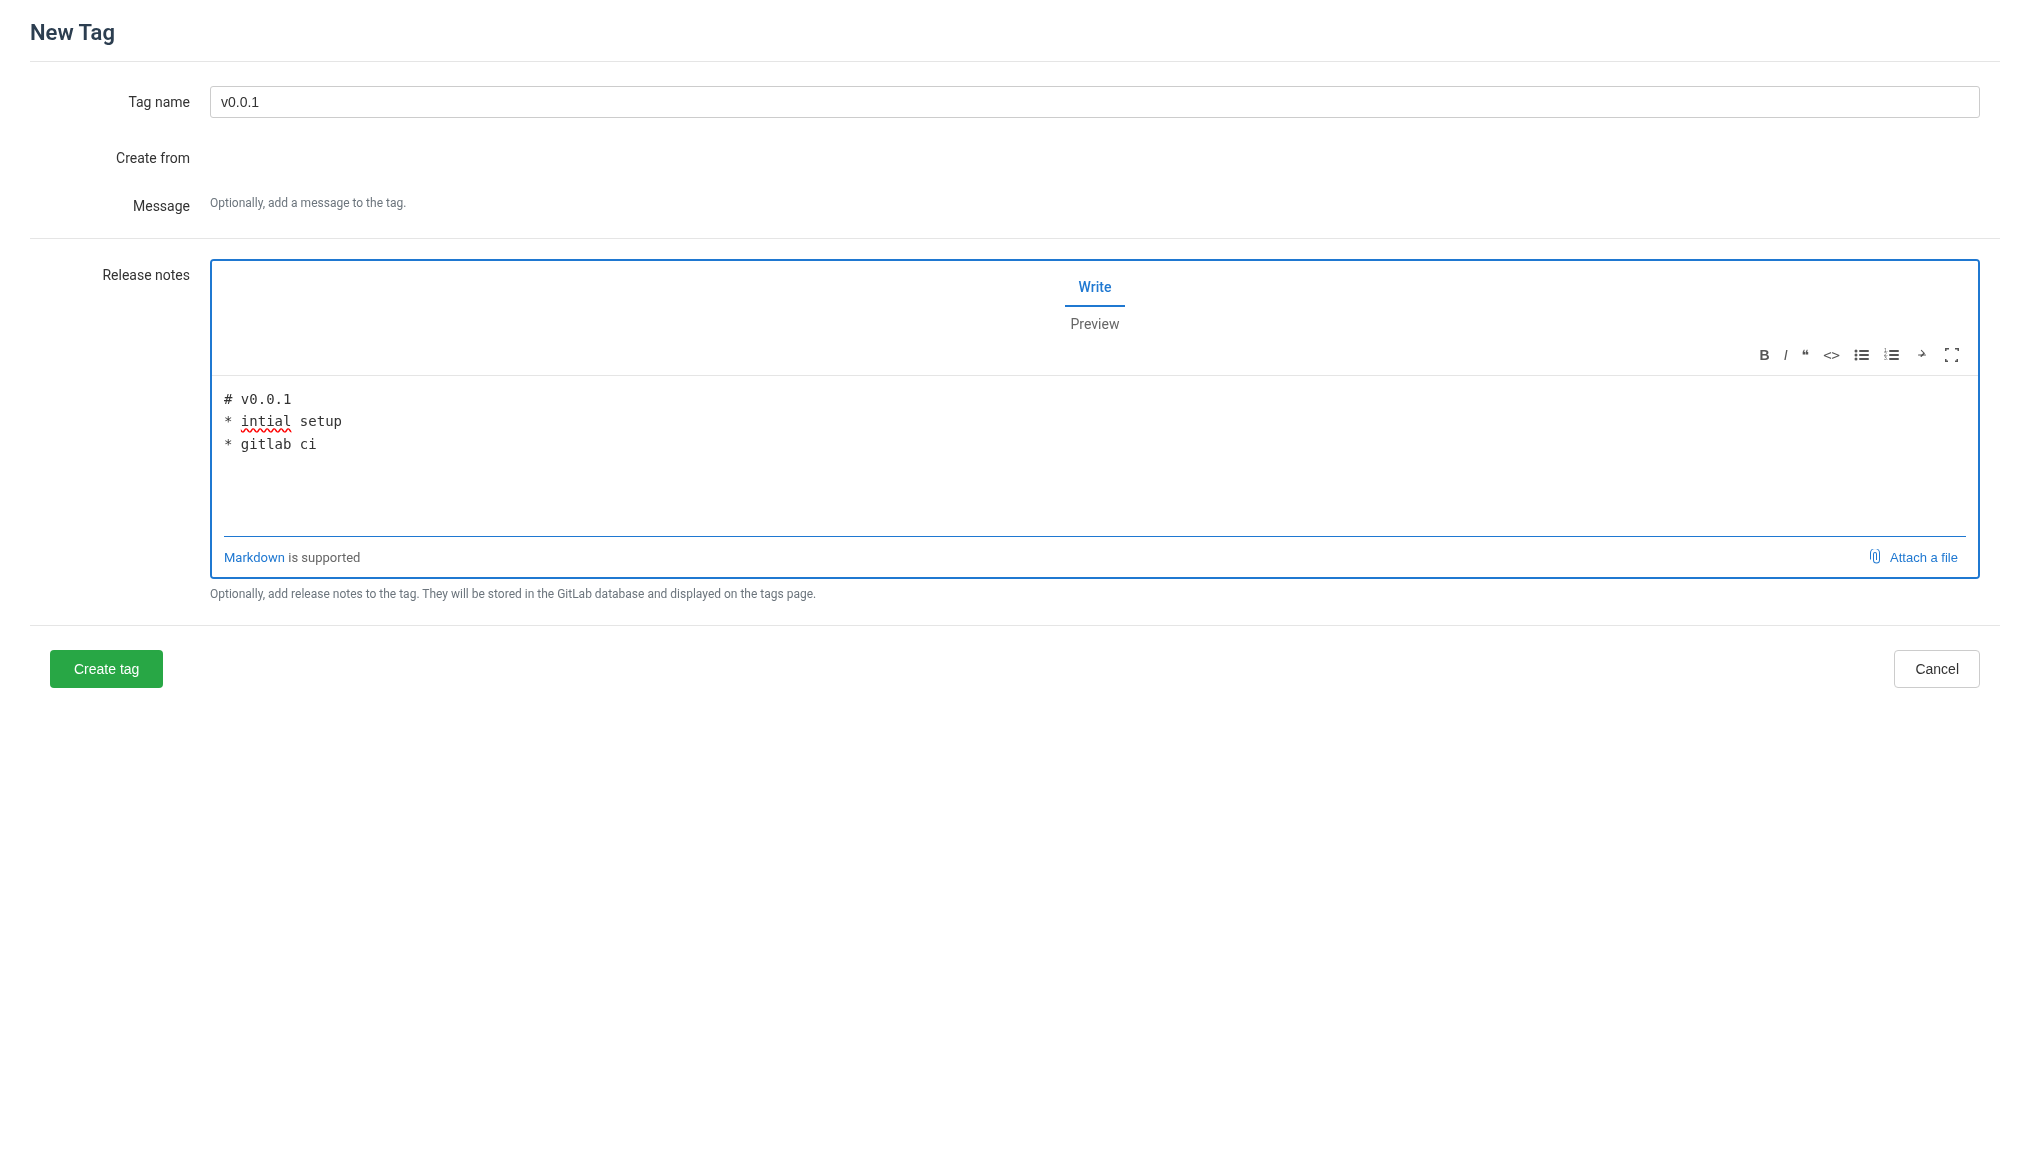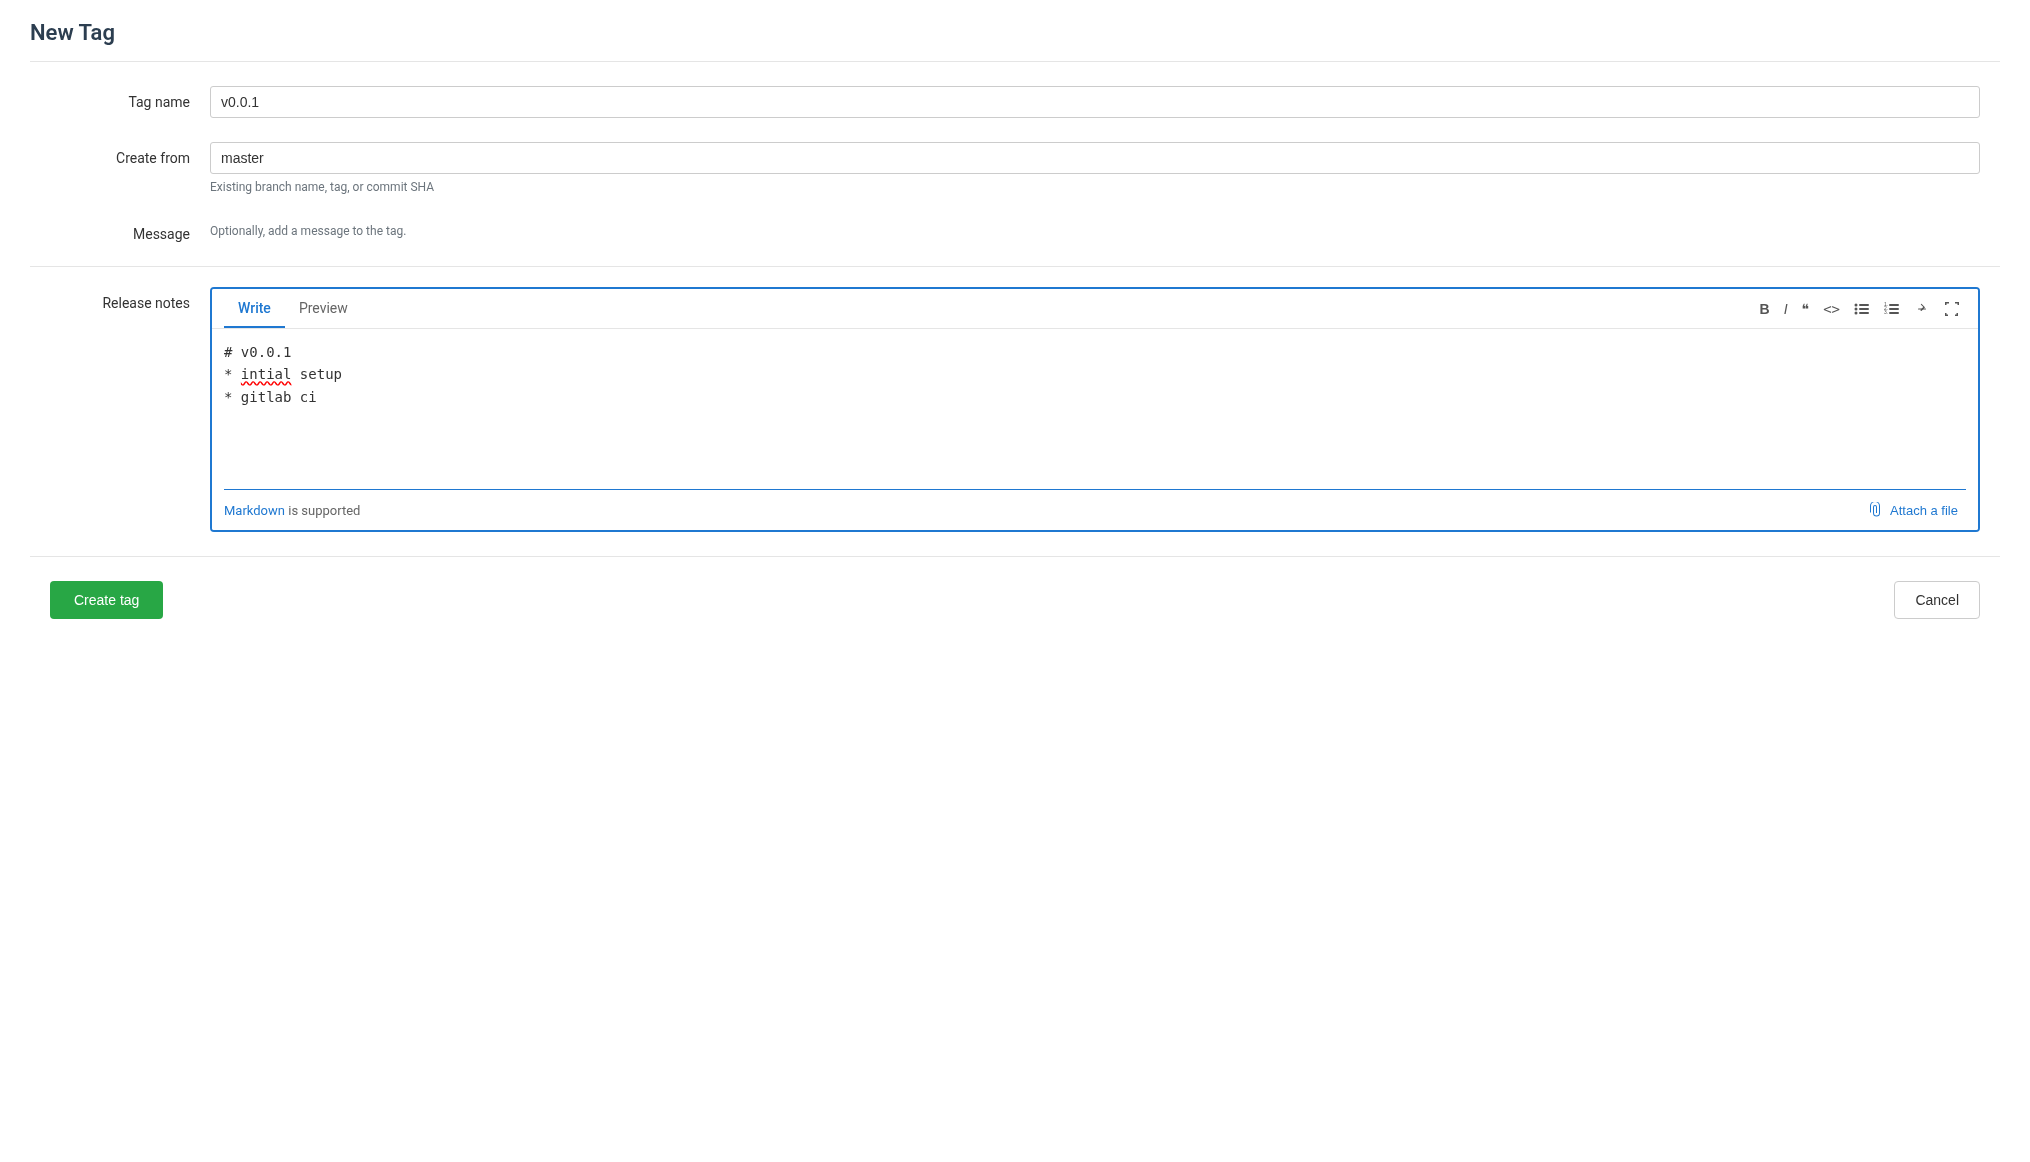--- a/index.html
+++ b/index.html
@@ -99,23 +99,24 @@
     .release-notes-editor {
       flex: 1;
       border: 2px solid #1f78d1;
       border-radius: 4px;
       overflow: hidden;
     }
 
     .editor-tabs {
       display: flex;
       align-items: center;
-      padding: 1px 12px;
+      padding: 8px 12px;
       border-bottom: 1px solid #e5e5e5;
       background: #fff;
+      flex-direction: column;
     }
 
     .editor-tab {
       padding: 10px 14px;
       font-size: 14px;
       color: #666;
       cursor: pointer;
       border-bottom: 2px solid transparent;
       margin-bottom: -1px;
       text-decoration: none;
@@ -257,24 +258,20 @@
 
   <div class="form-row">
     <label class="form-label">Tag name</label>
     <div class="form-control-wrap">
       <input type="text" class="form-input" value="v0.0.1" style="">
     </div>
   </div>
 
   <div class="form-row">
     <label class="form-label">Create from</label>
-    <div class="form-control-wrap">
-      <input type="text" class="form-input" value="master" style="">
-      <div class="form-hint">Existing branch name, tag, or commit SHA</div>
-    </div>
   </div>
 
   <div class="form-row">
     <label class="form-label">Message</label>
     <div class="form-control-wrap">
       <div class="form-hint">Optionally, add a message to the tag.</div>
     </div>
   </div>
 
 </div>
@@ -359,20 +356,21 @@
         </div>
         <button class="attach-file-btn">
           <svg width="16" height="16" viewBox="0 0 16 16" fill="#1f78d1">
             <path d="M3 10.5V4a4 4 0 0 1 8 0v7a2.5 2.5 0 0 1-5 0V5a1 1 0 0 1 2 0v6h1V5a2 2 0 0 0-4 0v6a3.5 3.5 0 0 0 7 0V4a5 5 0 0 0-10 0v6.5h1z"></path>
           </svg>
           <span>Attach a file</span>
         </button>
       </div>
 
     </div>
+    <div class="release-notes-hint">Optionally, add release notes to the tag. They will be stored in the GitLab database and displayed on the tags page.</div>
   </div>
 </div>
 
 <hr class="bottom-divider">
 
 <div class="form-actions">
   <button class="btn-create">Create tag</button>
   <button class="btn-cancel">Cancel</button>
 </div>
 

